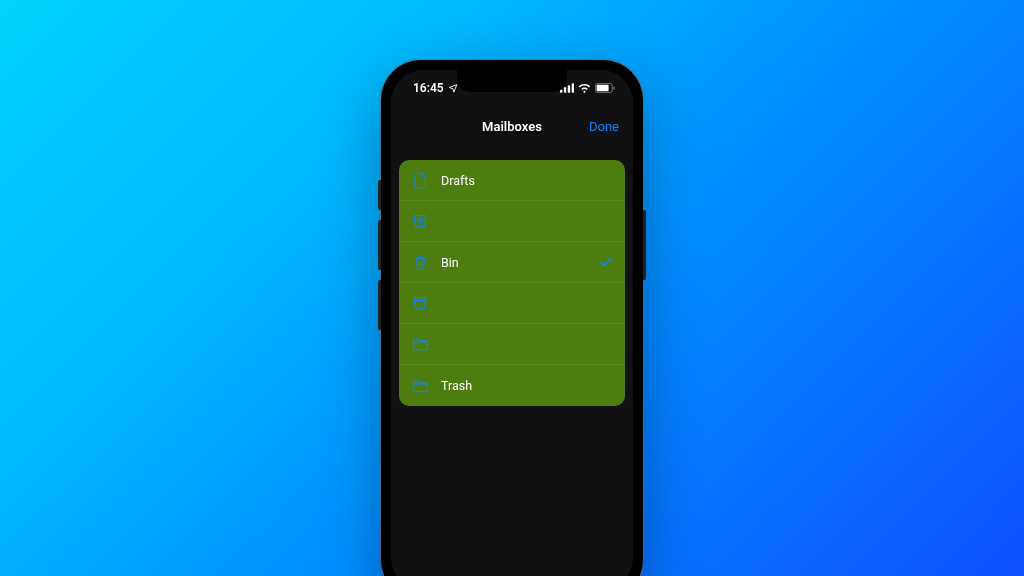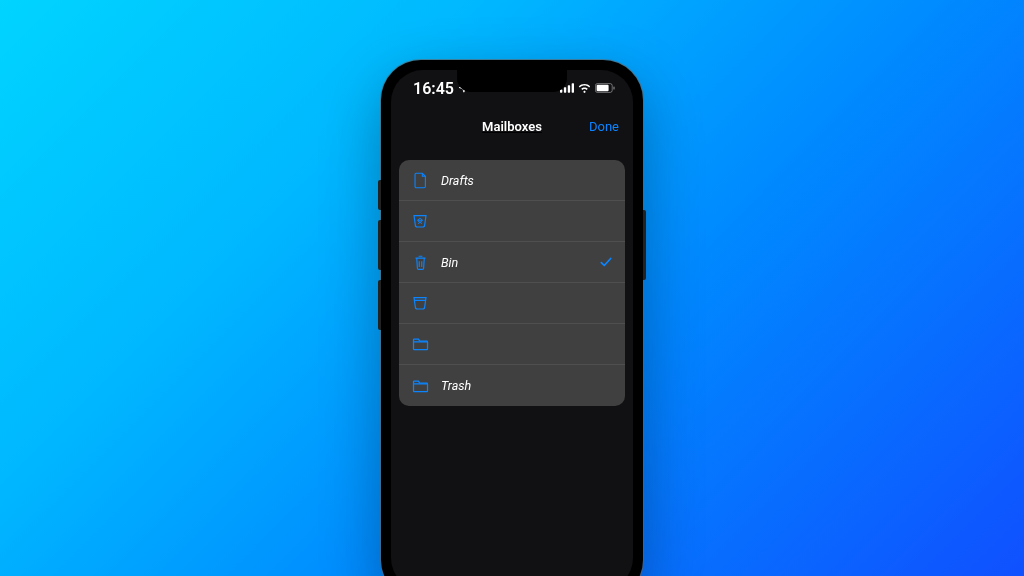--- a/index.html
+++ b/index.html
@@ -80,21 +80,21 @@
       border-radius: 0 0 14px 14px;
       z-index: 10;
     }
     .status-bar {
       height: 36px;
       display: flex;
       justify-content: space-between;
       align-items: center;
       padding: 0 18px 0 22px;
       color: #fff;
-      font-size: 16px;
+      font-size: 12px;
       font-weight: 600;
     }
     .status-left { display: flex; align-items: center; gap: 4px; }
     .status-right { display: flex; align-items: center; gap: 4px; }
     .nav-header {
       height: 40px;
       display: flex;
       align-items: center;
       justify-content: center;
       position: relative;
@@ -108,24 +108,23 @@
     }
     .nav-done {
       position: absolute;
       right: 14px;
       color: #0a84ff;
       font-size: 13px;
       font-weight: 400;
     }
     .list-container {
       margin: 14px 8px 0 8px;
-      background: #404040;
+      background: #4d7c0f;
       border-radius: 10px;
       overflow: hidden;
-      font-style: italic;
     }
     .list-item {
       height: 41px;
       display: flex;
       align-items: center;
       padding: 0 12px;
       border-bottom: 0.5px solid rgba(255,255,255,0.08);
       position: relative;
     }
     .list-item:last-child { border-bottom: none; }

